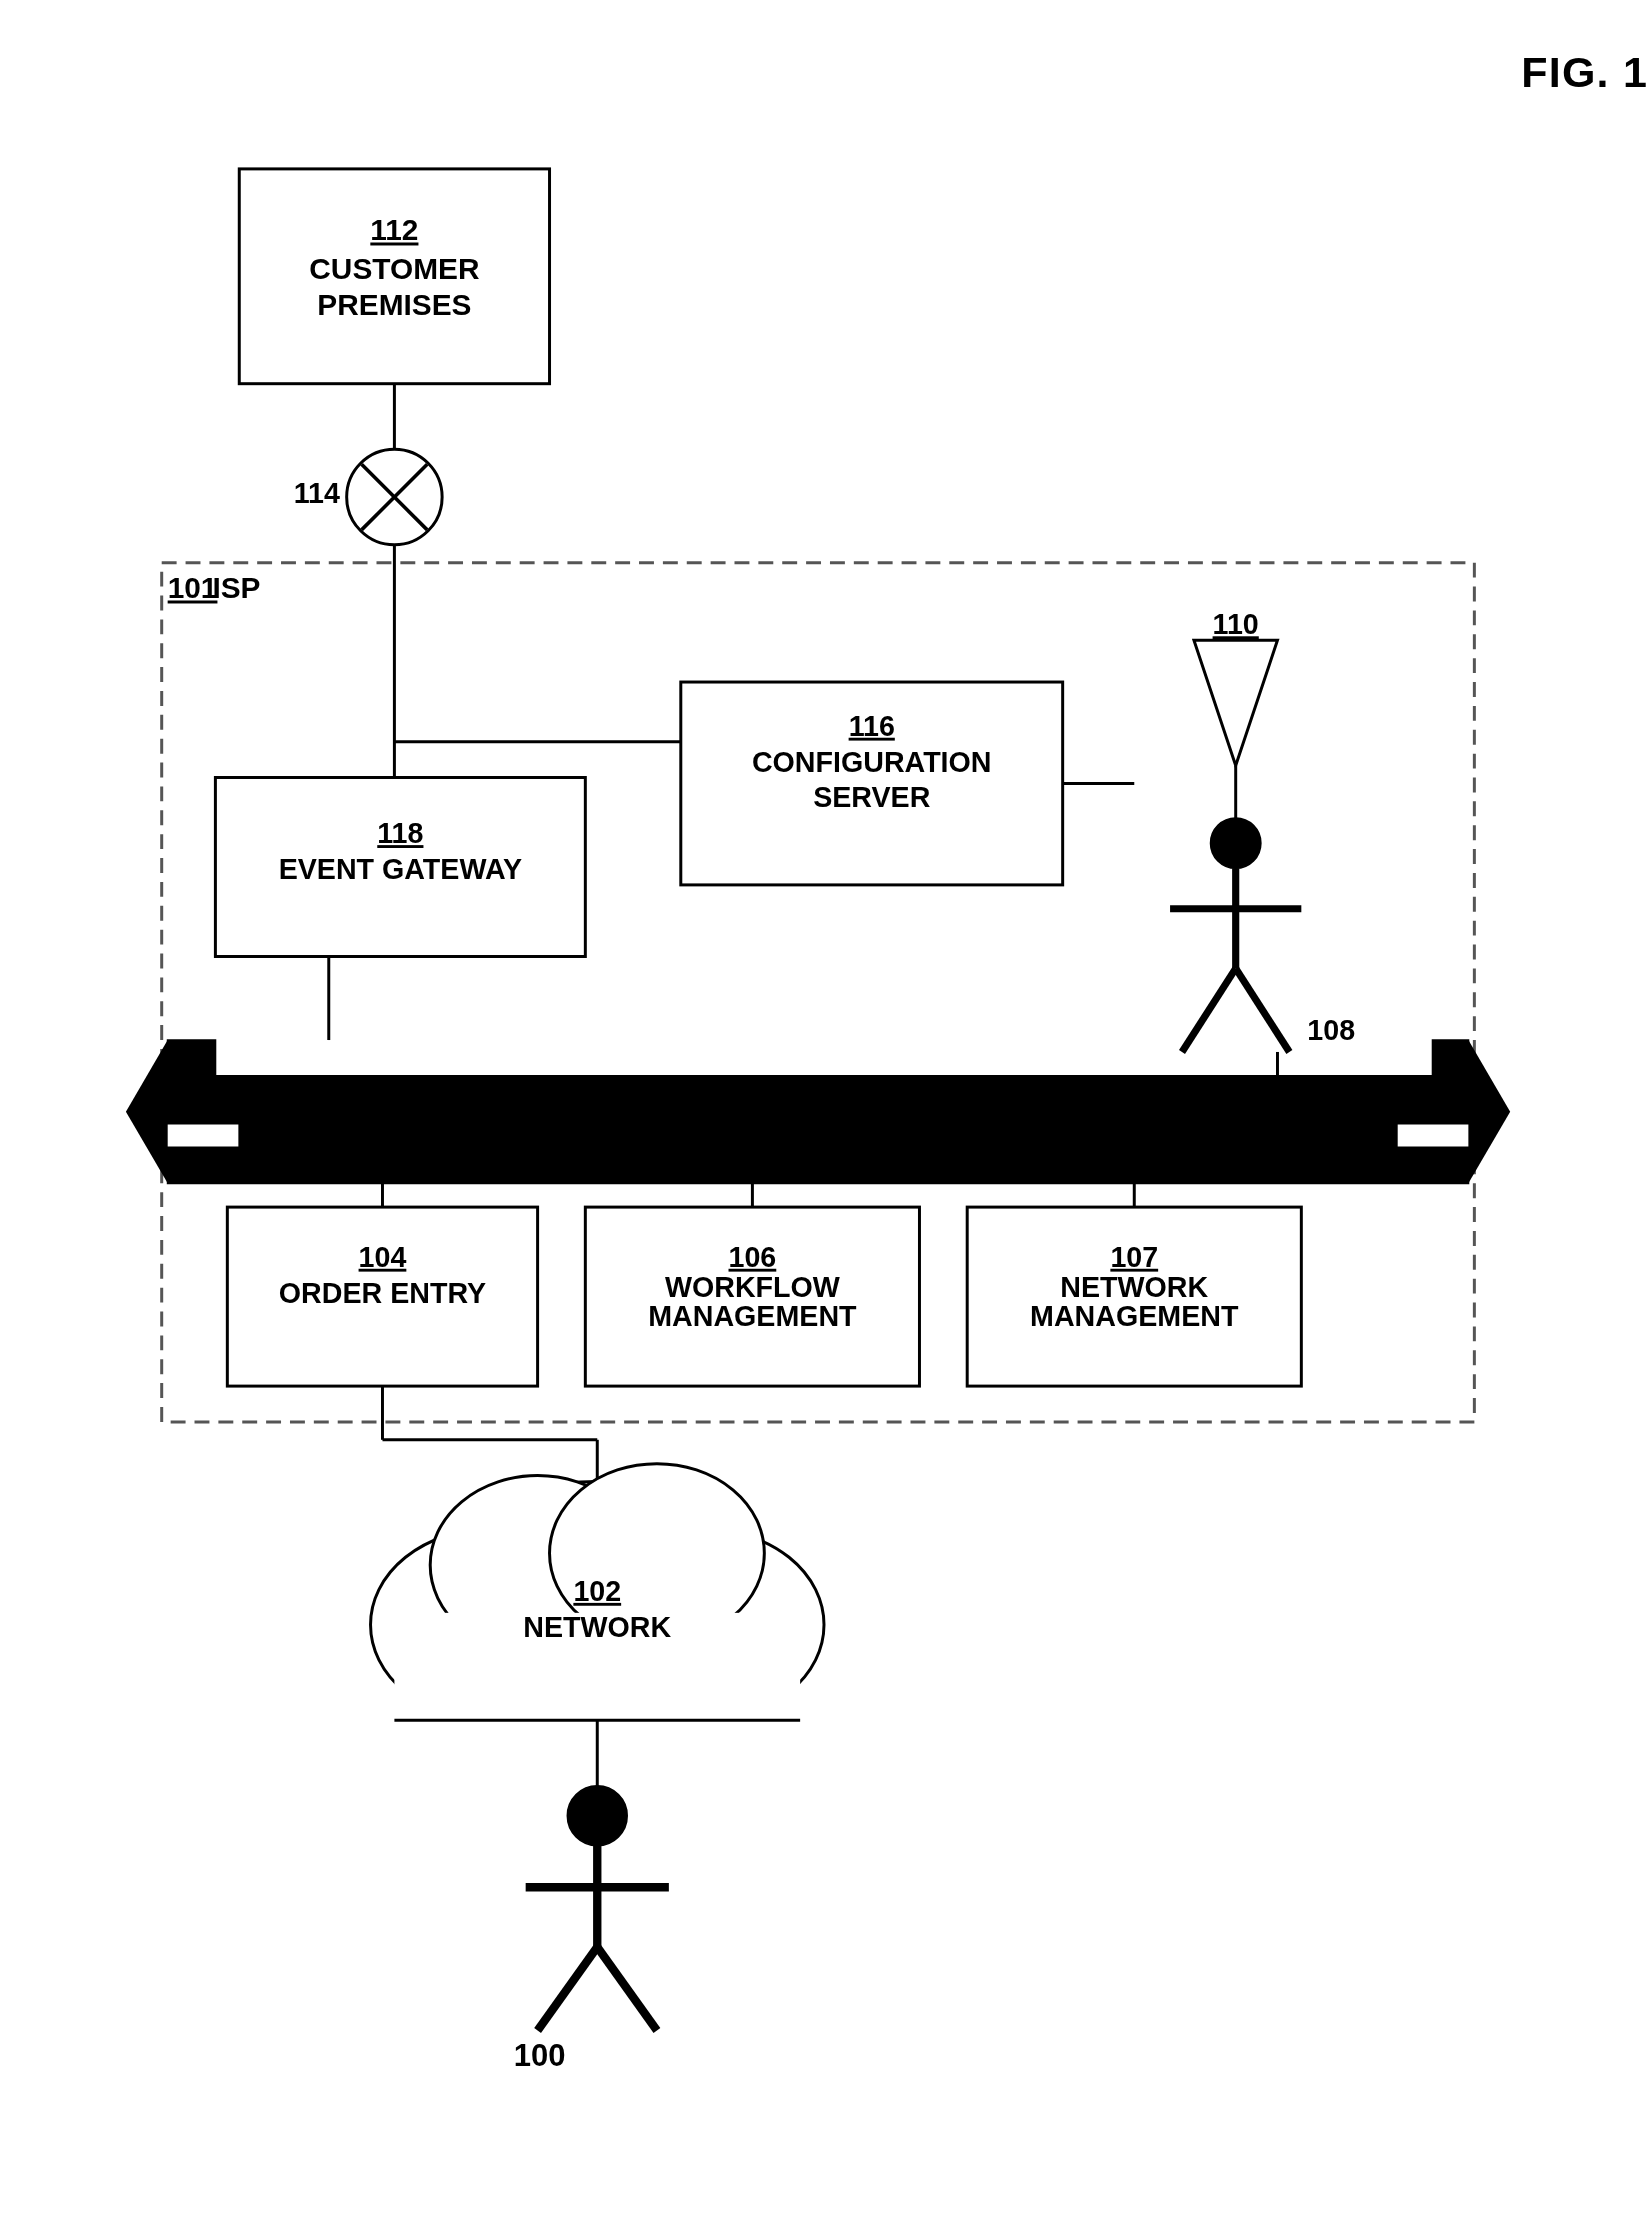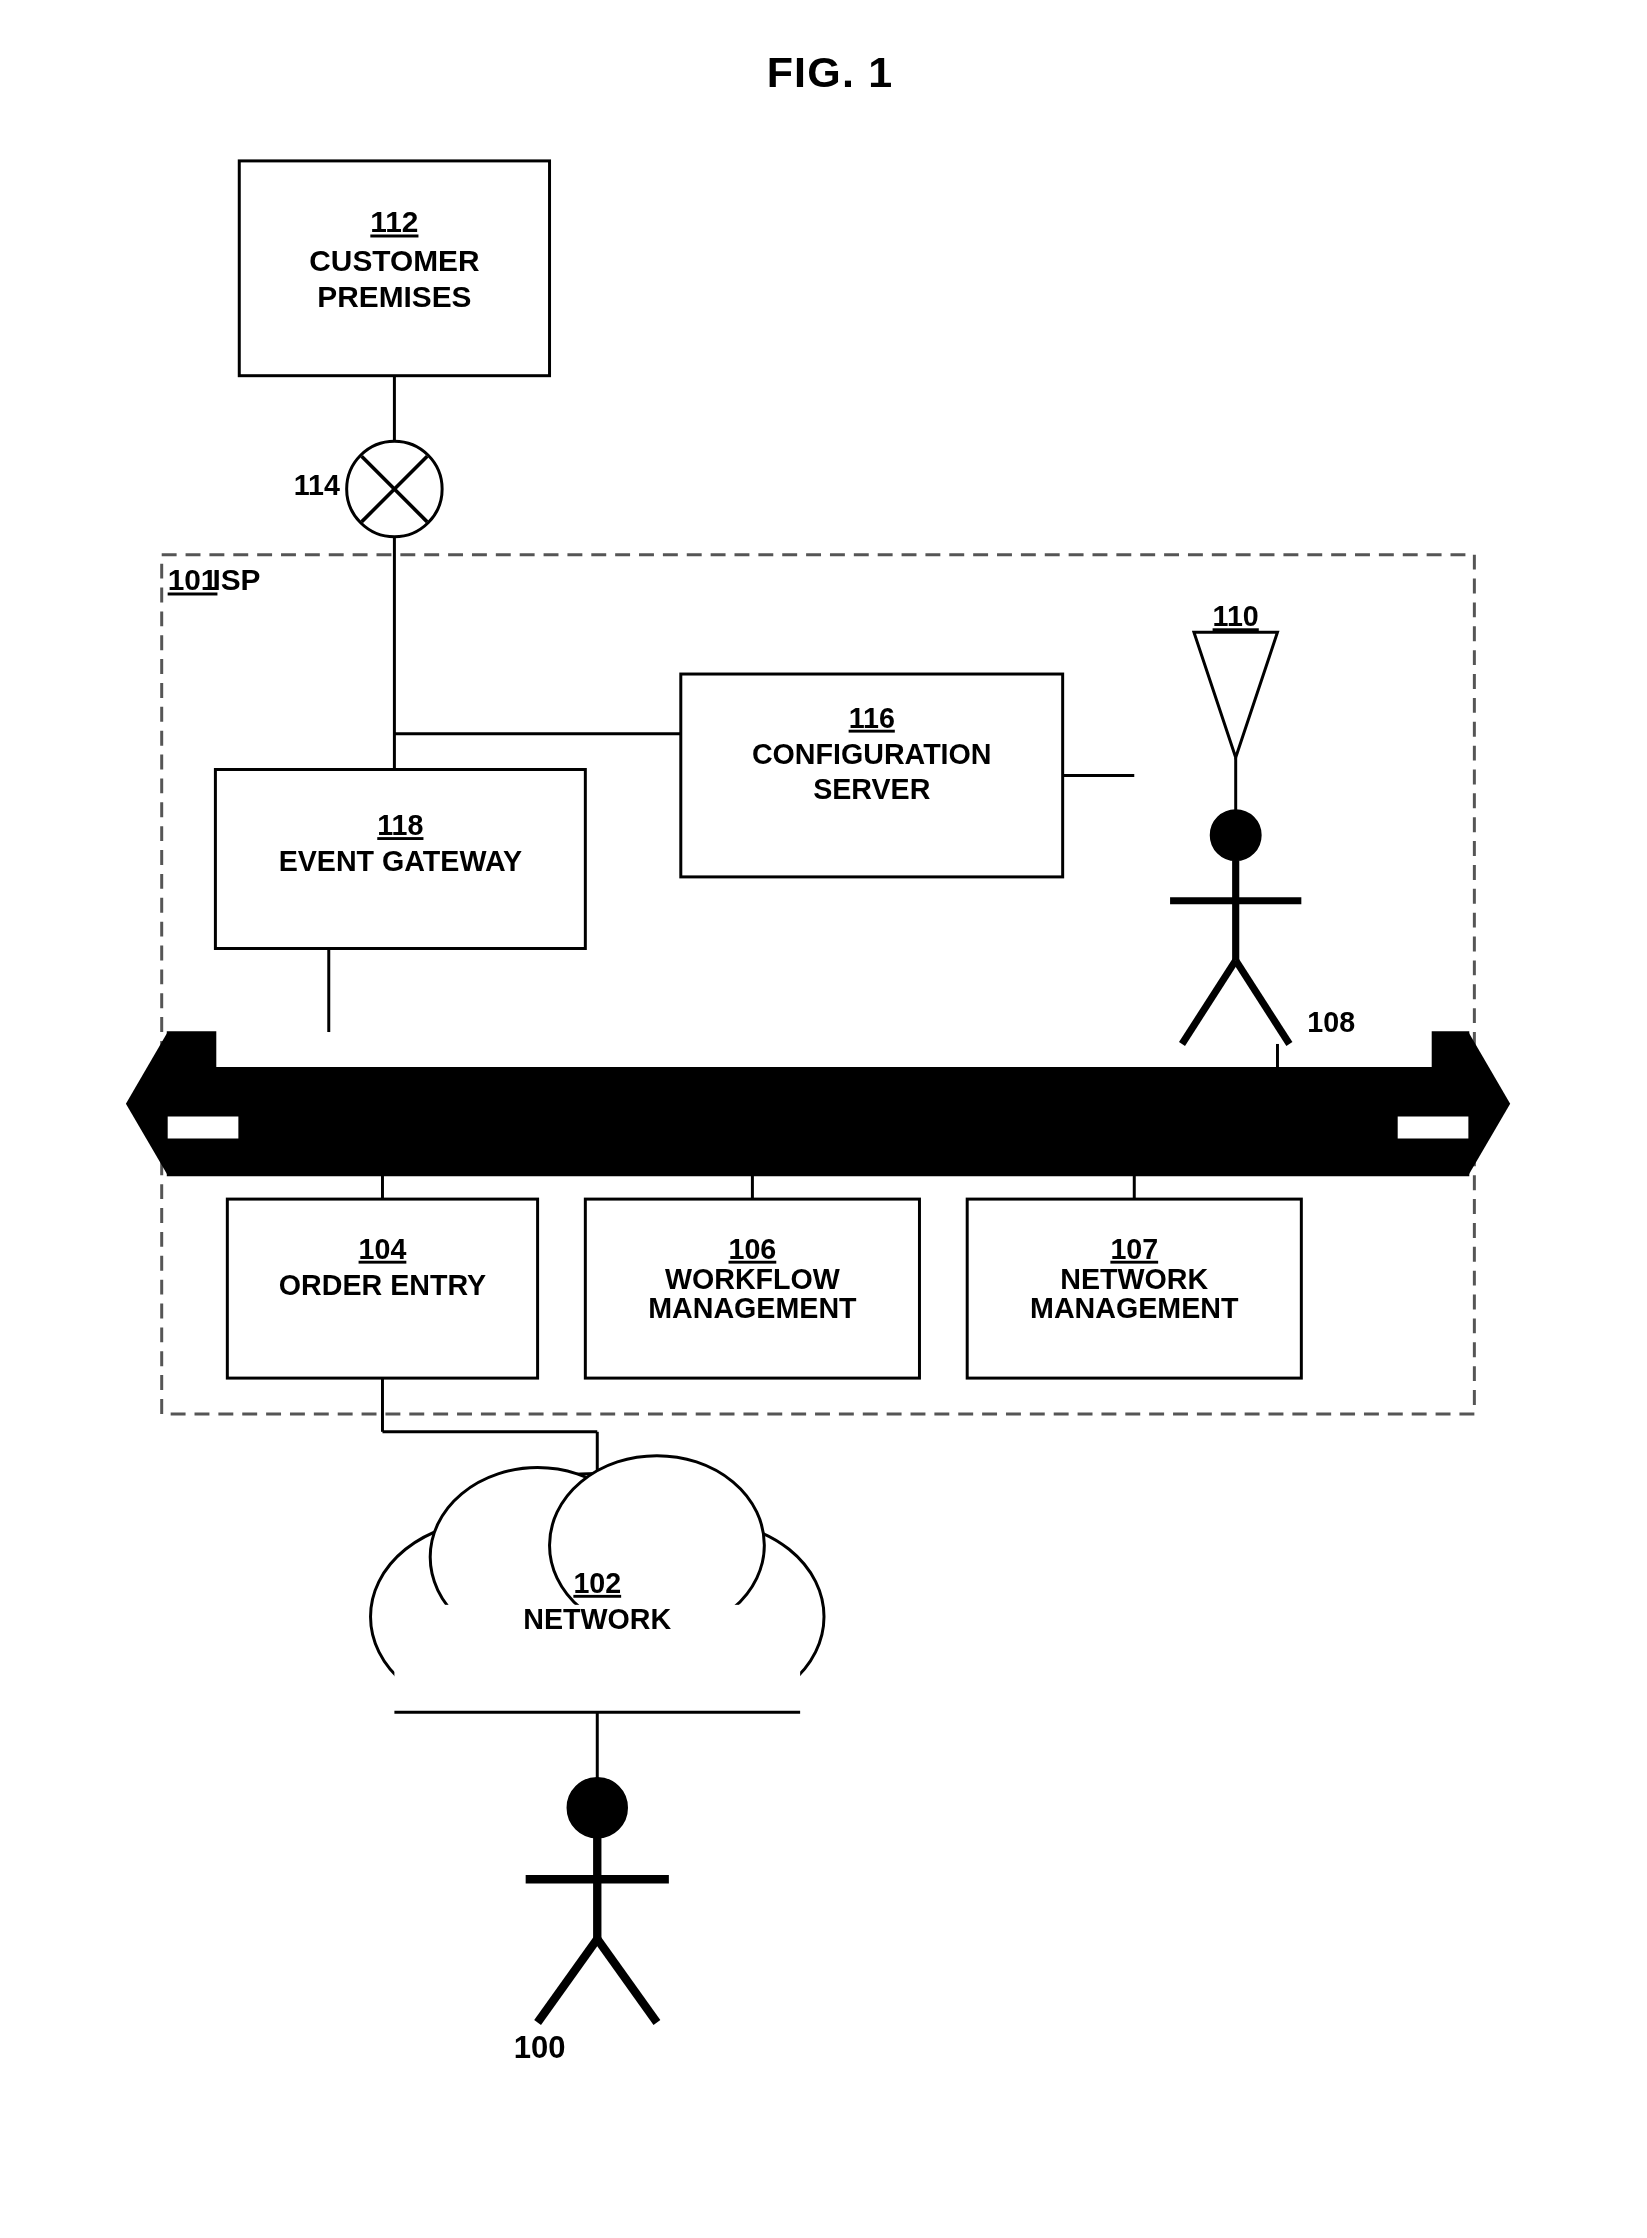--- a/index.html
+++ b/index.html
@@ -6,25 +6,25 @@
     body {
       background: #fff;
       font-family: Arial, sans-serif;
       width: 1648px;
       min-height: 2239px;
       position: relative;
       overflow: hidden;
     }
 
     .page-title {
-      text-align: center;
+      text-align: right;
       font-size: 43px;
       font-weight: bold;
       margin-top: 48px;
-      margin-bottom: 16px;
+      margin-bottom: 24px;
       letter-spacing: 1.2px;
       padding-left: 12px;
     }
 
     .diagram-container {
       position: relative;
       width: 1432px;
       height: 2029px;
       margin: 0 auto;
       text-align: right;

